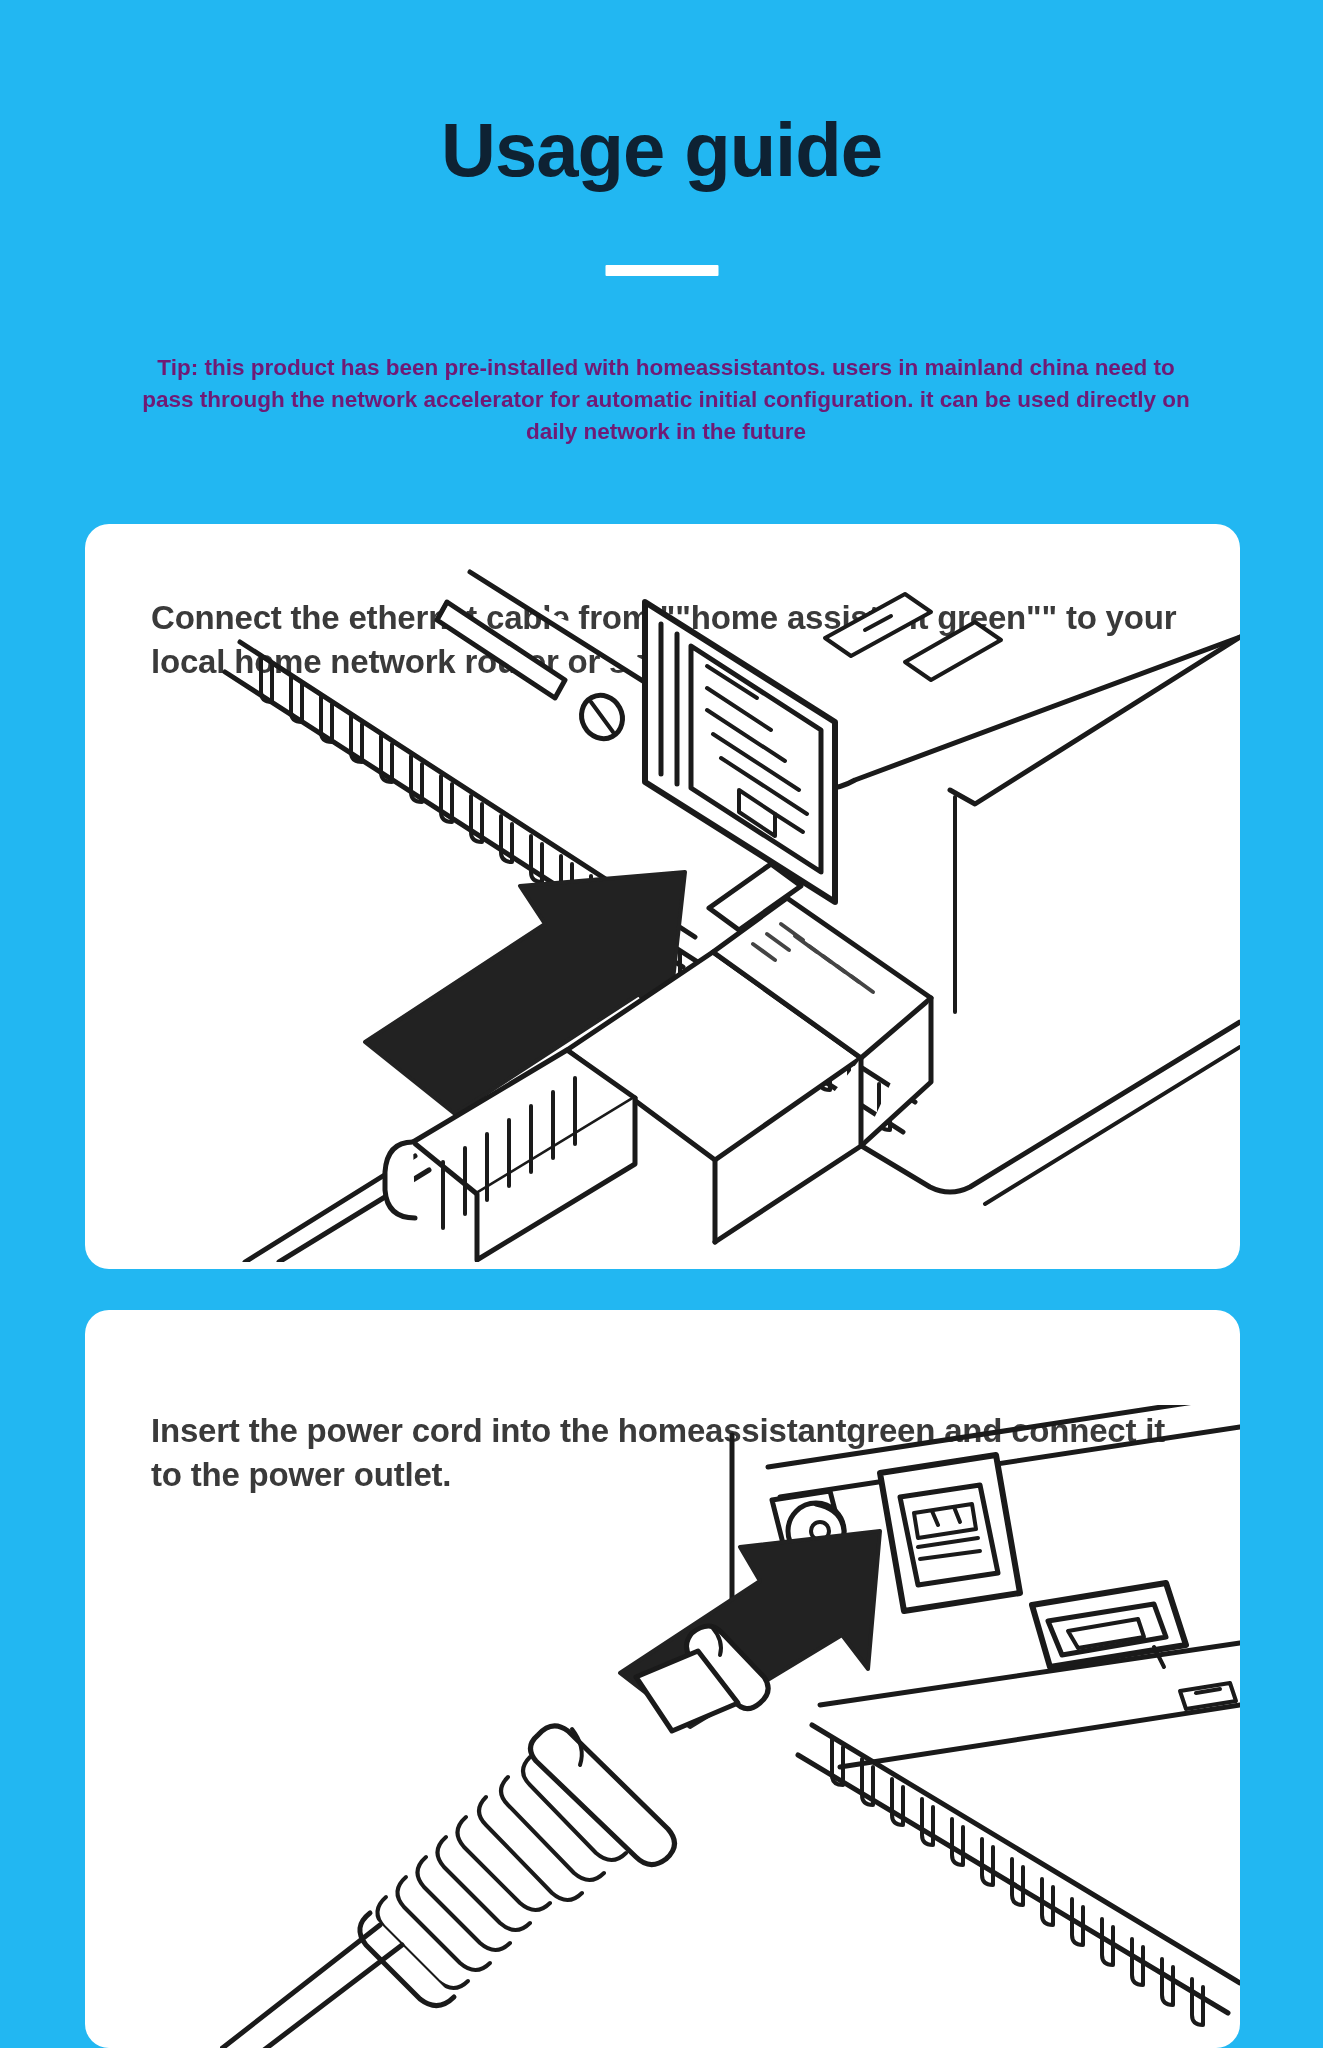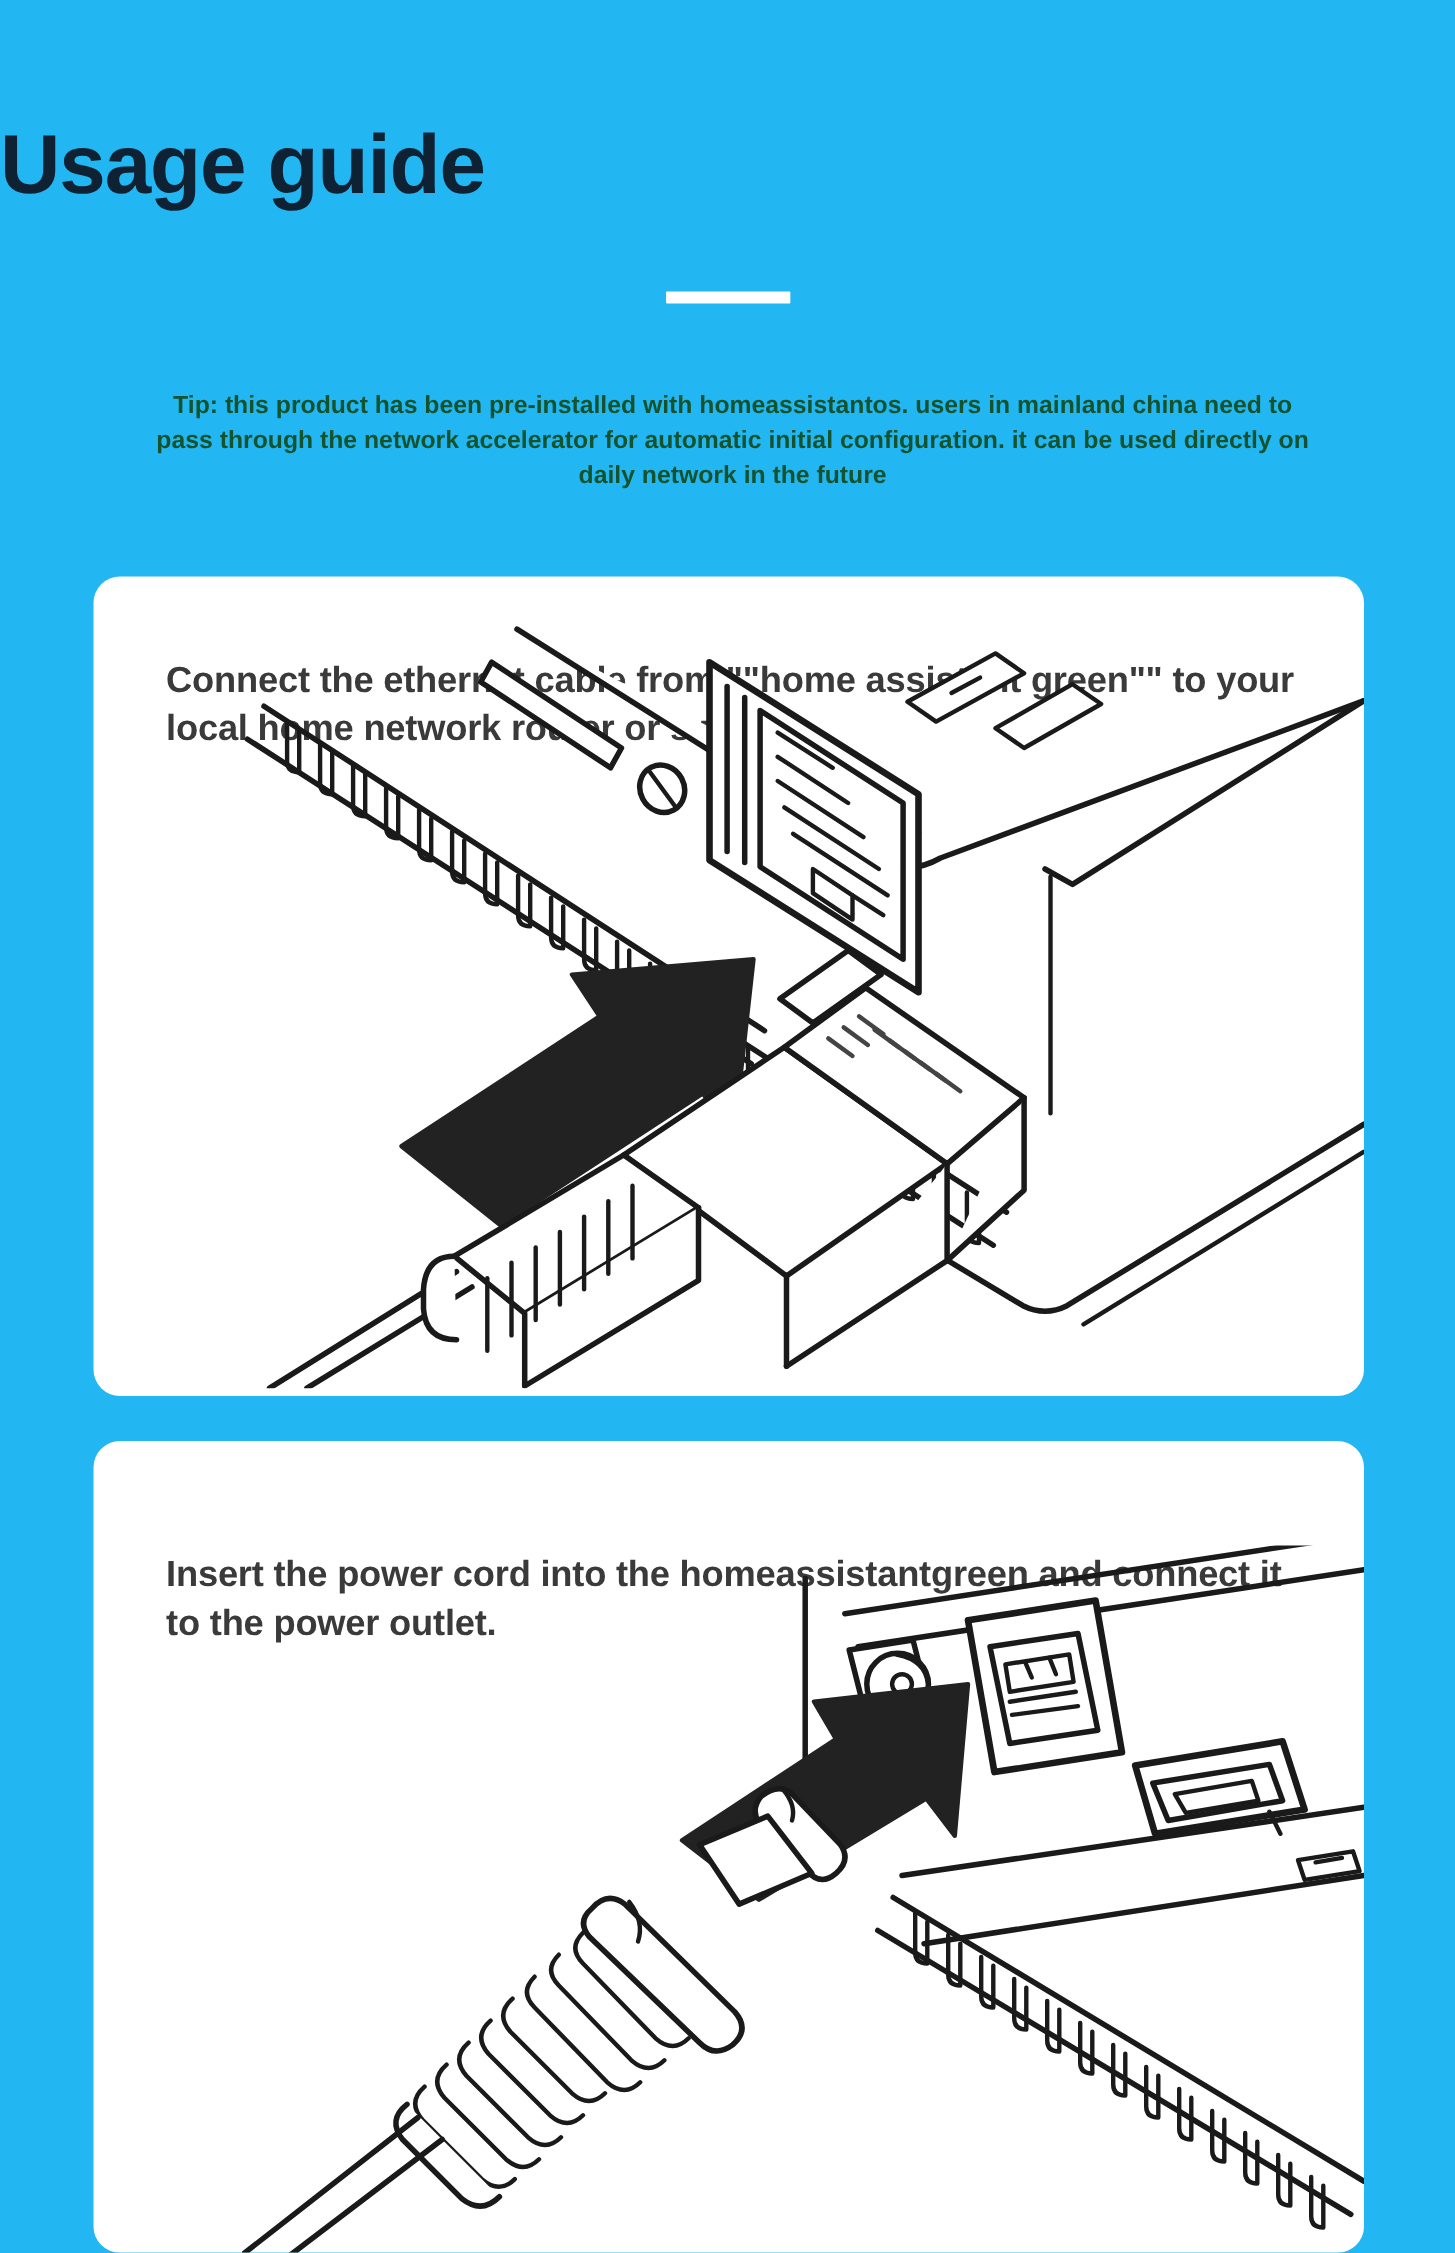--- a/index.html
+++ b/index.html
@@ -13,21 +13,21 @@
     font-family: "Liberation Sans", sans-serif;
     position: relative;
   }
 
   
   .page-title {
     position: absolute;
     top: 112px;
     left: 0;
     width: 100%;
-    text-align: left;
+    text-align: center;
     font-size: 76px;
     font-weight: bold;
     letter-spacing: -1px;
     color: #0e2233;
     line-height: 1;
   }
   .title-divider {
     position: absolute;
     top: 265px;
     left: 50%;
@@ -39,21 +39,21 @@
   }
   .tip-text {
     position: absolute;
     top: 352px;
     left: 140px;
     width: 1052px;
     text-align: center;
     font-size: 22.5px;
     font-weight: bold;
     line-height: 1.42;
-    color: #14532d;
+    color: #701a75;
   }
 
   
   .card {
     position: absolute;
     left: 85px;
     width: 1155px;
     background: #ffffff;
     border-radius: 24px;
     overflow: hidden;

